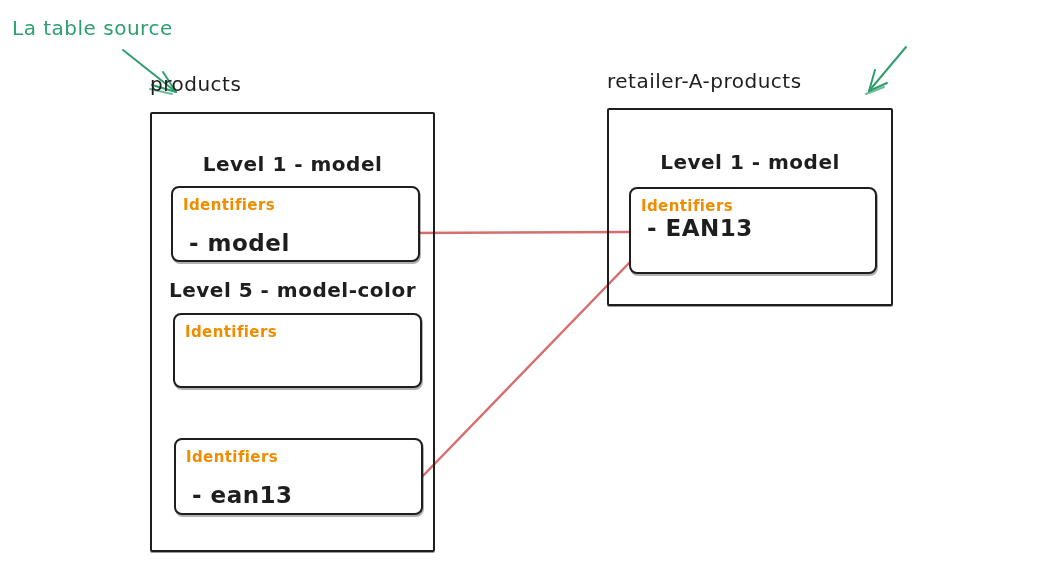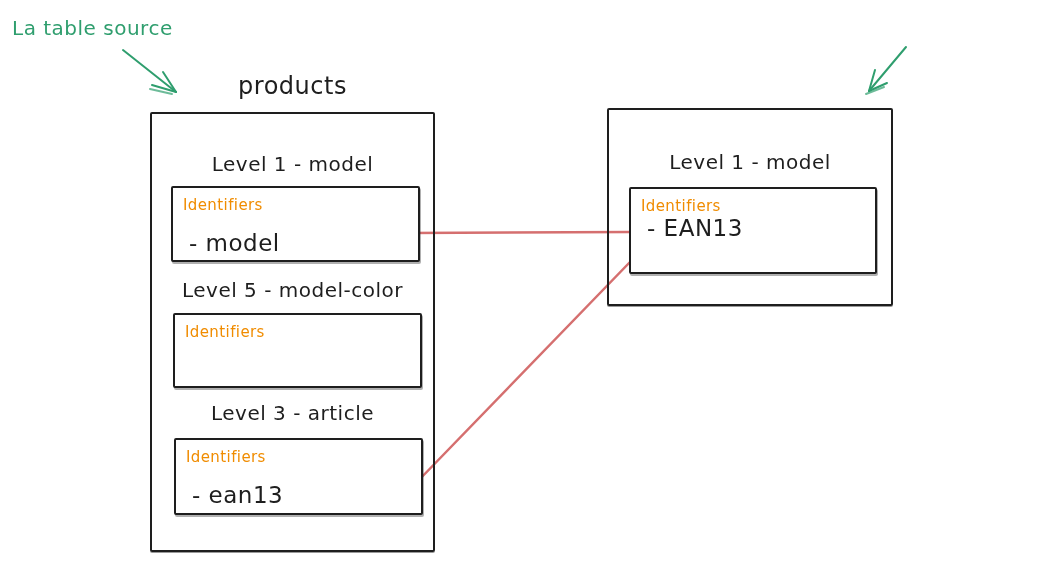--- a/index.html
+++ b/index.html
@@ -30,46 +30,46 @@
     white-space:nowrap;
   }
   #overlay{
     position:absolute;
     left:0;top:0;
     width:1060px;height:571px;
     pointer-events:none;
   }
   .table-title{
     position:absolute;
-    font-size:24px;
+    font-size:20px;
     letter-spacing:0.5px;
-    text-align:center;
     color:var(--ink);
     white-space:nowrap;
   }
   .outer-box{
     position:absolute;
     border:2px solid var(--ink);
     border-radius:2px;
     background:transparent;
     box-shadow:0 1px 0 rgba(30,30,30,0.45);
+    font-weight:bold;
   }
   .level-label{
     position:absolute;
     left:0;right:0;
     text-align:center;
     font-size:20px;
     letter-spacing:0.5px;
     color:var(--ink);
     white-space:nowrap;
   }
   .id-box{
     position:absolute;
     border:2px solid var(--ink);
-    border-radius:2px;
+    border-radius:8px;
     background:#fff;
     box-shadow:1px 2px 0 rgba(30,30,30,0.35);
     padding:8px 0 0 10px;
   }
   .id-title{
     color:var(--orange);
     font-size:15px;
     letter-spacing:0.4px;
     white-space:nowrap;
   }
@@ -117,27 +117,27 @@
     <div class="id-box" style="left:19px;top:72px;width:249px;height:76px">
       <div class="id-title">Identifiers</div>
       <div class="id-item">- model</div>
     </div>
 
     <div class="level-label" style="top:164px">Level 5 - model-color</div>
     <div class="id-box" style="left:21px;top:199px;width:249px;height:75px">
       <div class="id-title">Identifiers</div>
     </div>
 
-    <div class="level-label" style="top:287px">Level 3 - article</div>
     <div class="id-box" style="left:22px;top:324px;width:249px;height:77px">
       <div class="id-title">Identifiers</div>
       <div class="id-item">- ean13</div>
     </div>
   </div>
 
+  <div class="table-title" style="left:607px;top:69px;width:286px">retailer-A-products</div>
 
   <div class="outer-box" style="left:607px;top:108px;width:286px;height:198px">
 
     <div class="level-label" style="top:40px">Level 1 - model</div>
     <div class="id-box" style="left:20px;top:77px;width:248px;height:87px">
       <div class="id-title">Identifiers</div>
       <div class="id-item" style="margin-top:0">- EAN13</div>
     </div>
   </div>
 

